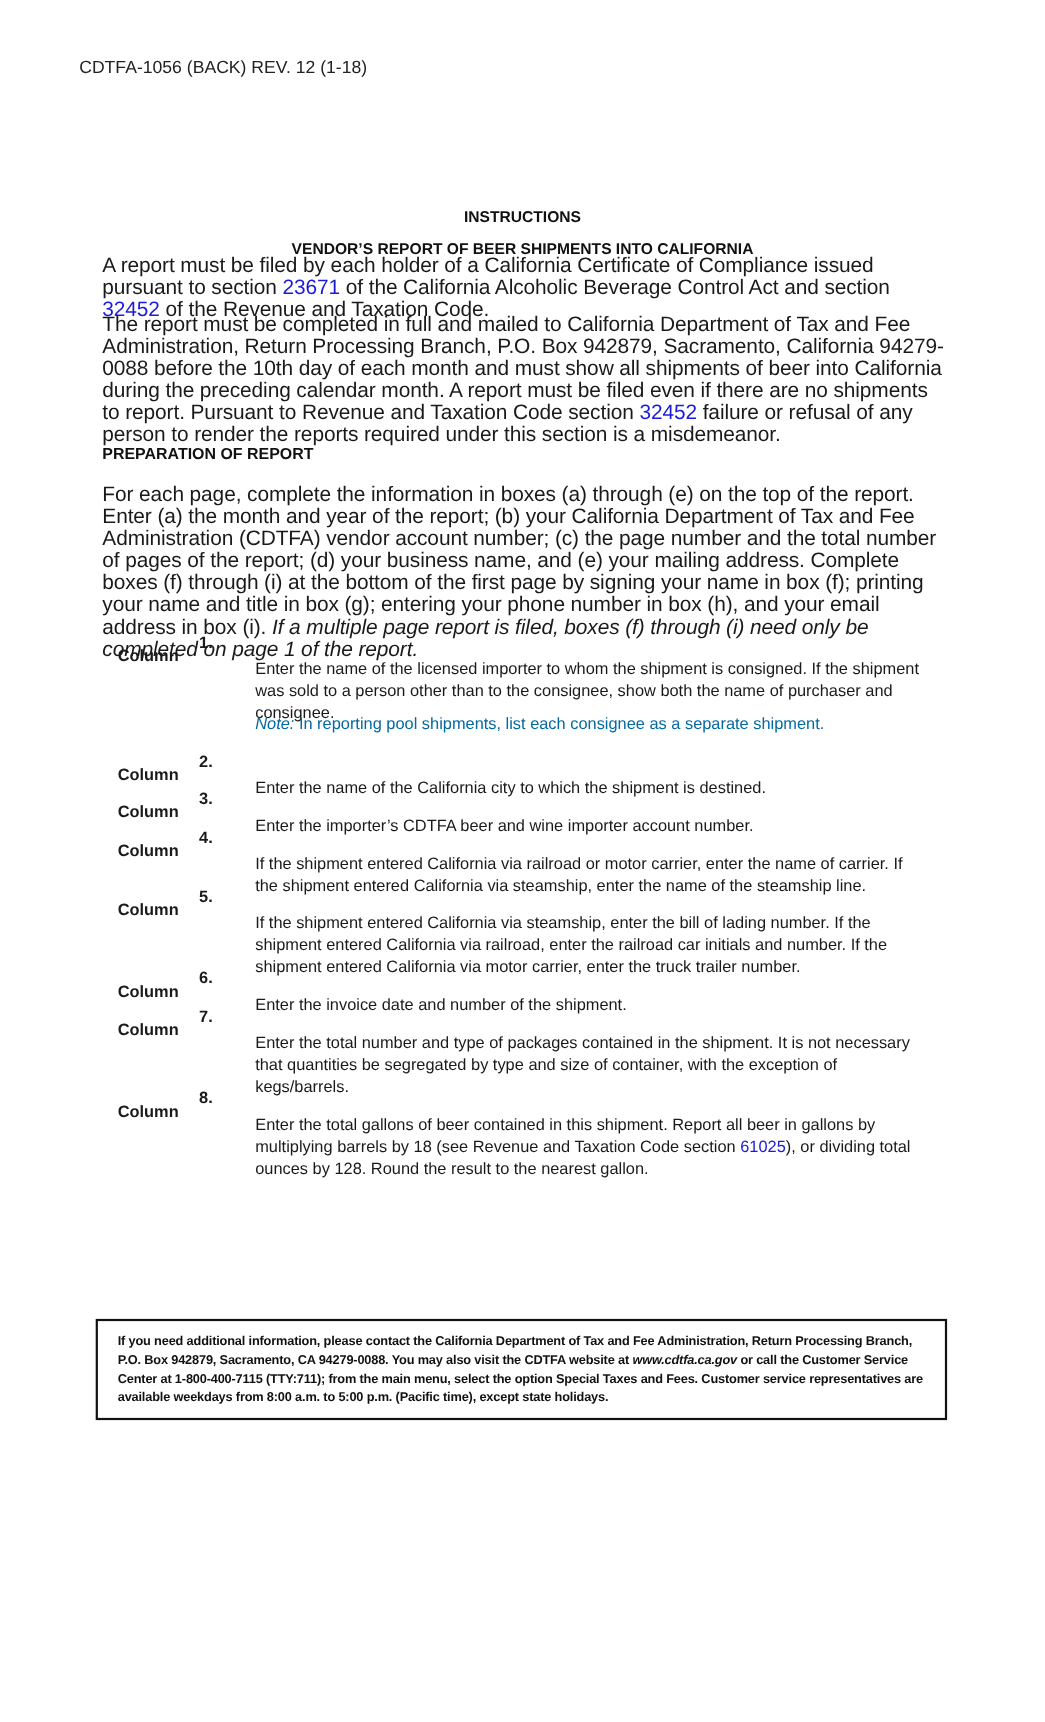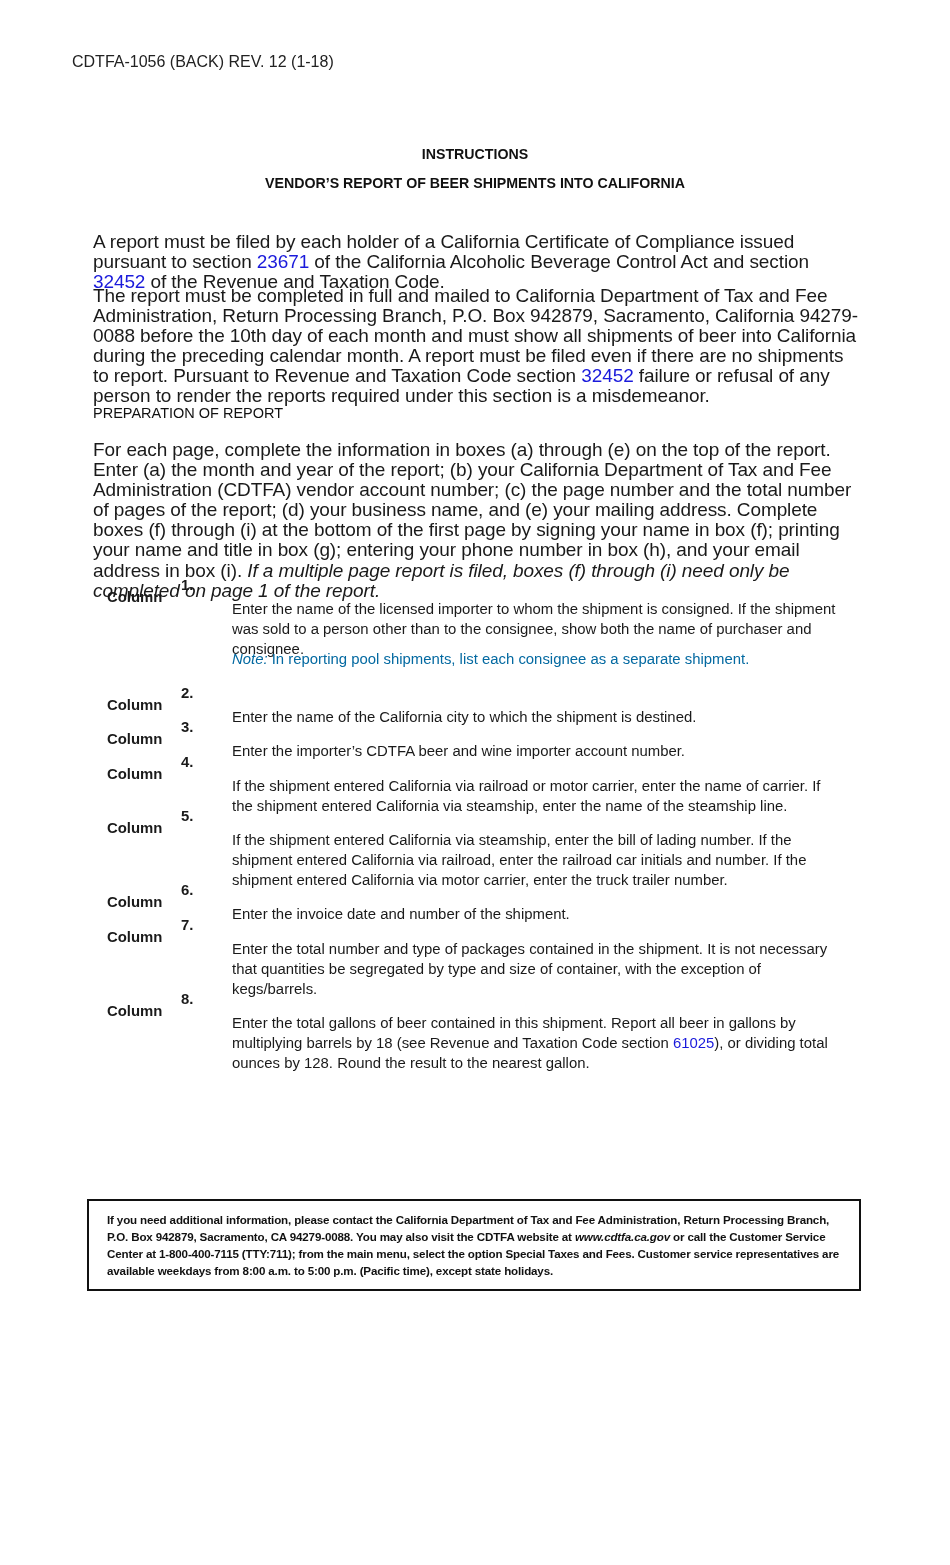--- a/index.html
+++ b/index.html
@@ -1,24 +1,24 @@
 <!DOCTYPE html>
 <html><head>
 <meta charset="utf-8">
 <style>
   html, body { margin: 0; padding: 0; background: #ffffff; }
   body { width: 950px; height: 1565px; position: relative; font-family: "Liberation Sans", sans-serif; color: #111; }
   .formno { position: absolute; left: 72px; top: 53px; font-size: 16px; color: #222; }
-  .title { position: absolute; left: 0; width: 950px; text-align: center; font-weight: bold; font-size: 14.2px; color: #111; }
+  .title { position: absolute; left: 0; width: 950px; text-align: center; font-weight: bold; font-size: 14.2px; color: #111; margin-top: 44px; }
   .t1 { top: 146px; }
   .t2 { top: 175px; }
   .para { position: absolute; left: 93px; width: 770px; font-size: 19px; line-height: 20.1px; color: #1a1a1a; letter-spacing: -0.1px; }
   .p1 { top: 232px; }
   .p2 { top: 286px; }
-  .h2 { position: absolute; left: 93px; top: 405px; font-weight: normal; font-size: 14.5px; color: #111; }
+  .h2 { position: absolute; left: 93px; top: 405px; font-weight: bold; font-size: 14.5px; color: #111; }
   .p3 { top: 440px; }
   .link { color: #1a1adb; text-decoration: none; }
   .col { position: absolute; left: 107px; width: 760px; font-size: 14.9px; line-height: 20.1px; color: #1a1a1a; }
   .col .lbl { position: absolute; left: 0; top: 12px; font-weight: bold; }
   .col .num { position: absolute; left: 74px; top: 0; font-weight: bold; }
   .col .txt { position: absolute; left: 125px; top: 0; width: 612px; margin-top: 24px; }
   .note { position: absolute; left: 232px; top: 649px; font-size: 14.9px; line-height: 20.1px; color: #0369a1; }
   .box { position: absolute; left: 87px; top: 1199px; width: 774px; height: 92px; border: 2px solid #111; box-sizing: border-box; }
   .box .btxt { position: absolute; left: 18px; top: 10px; width: 740px; font-size: 11.6px; line-height: 17px; font-weight: bold; color: #111; letter-spacing: -0.15px; }
 </style>

